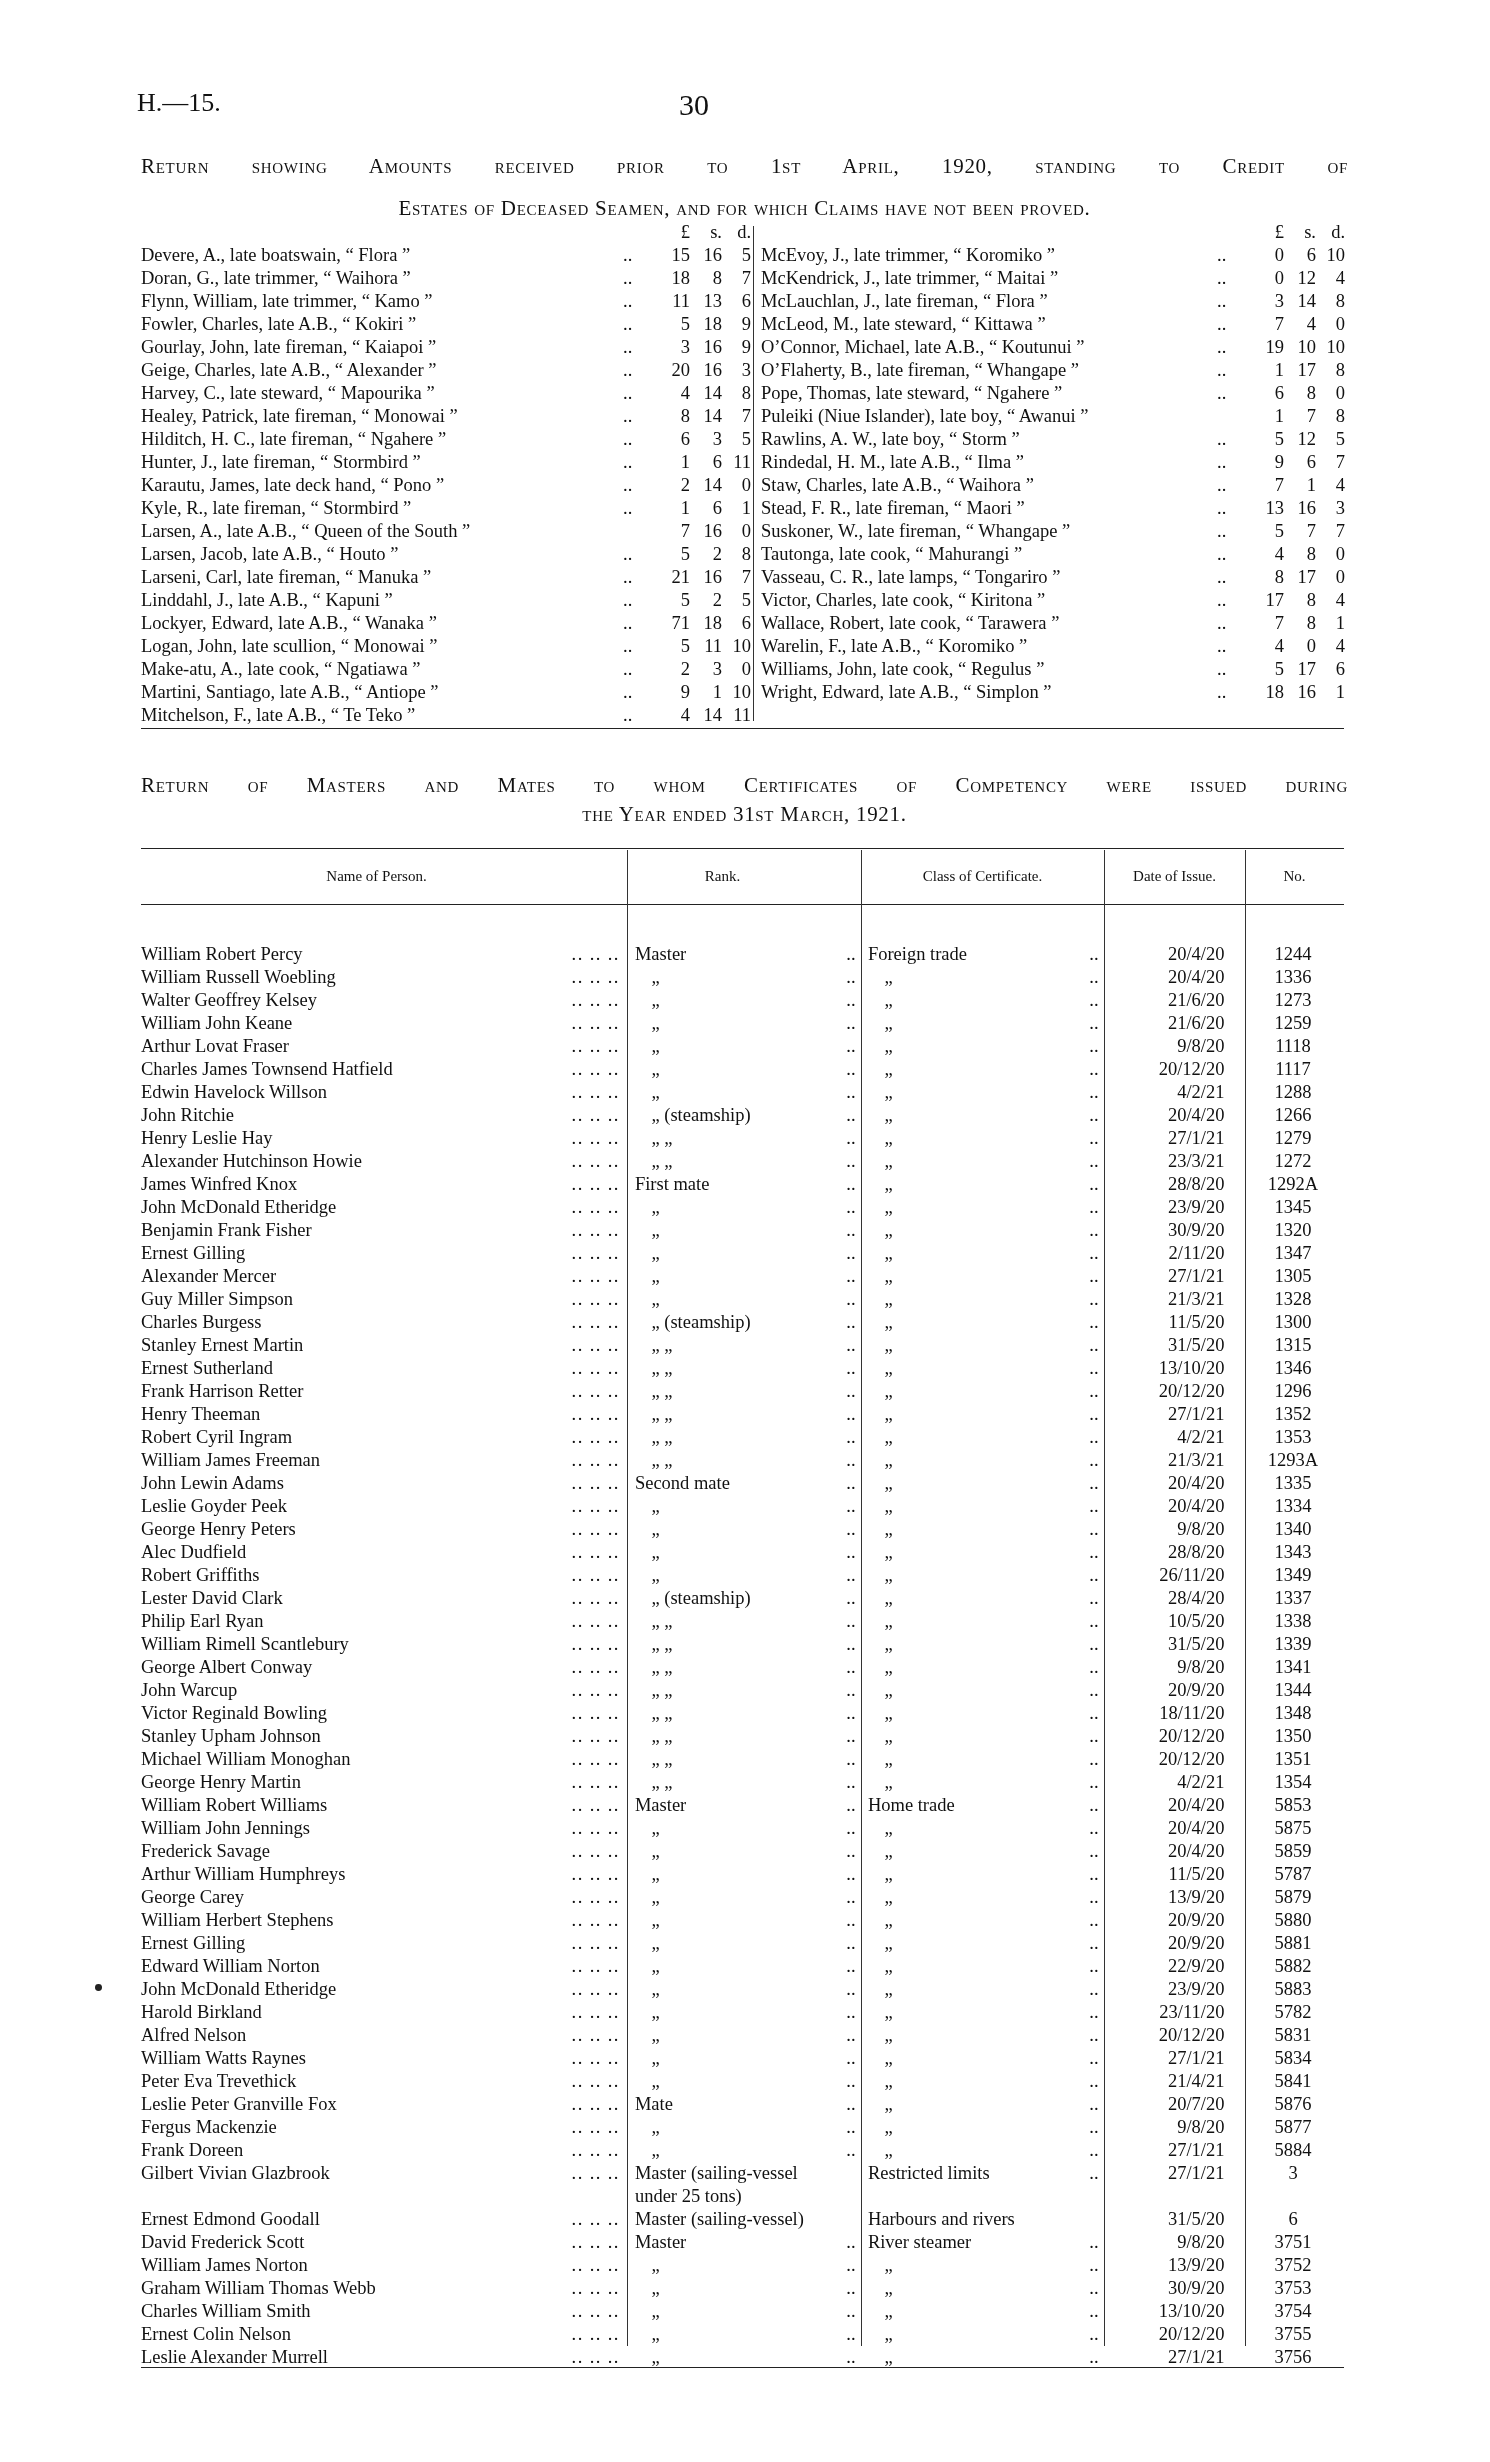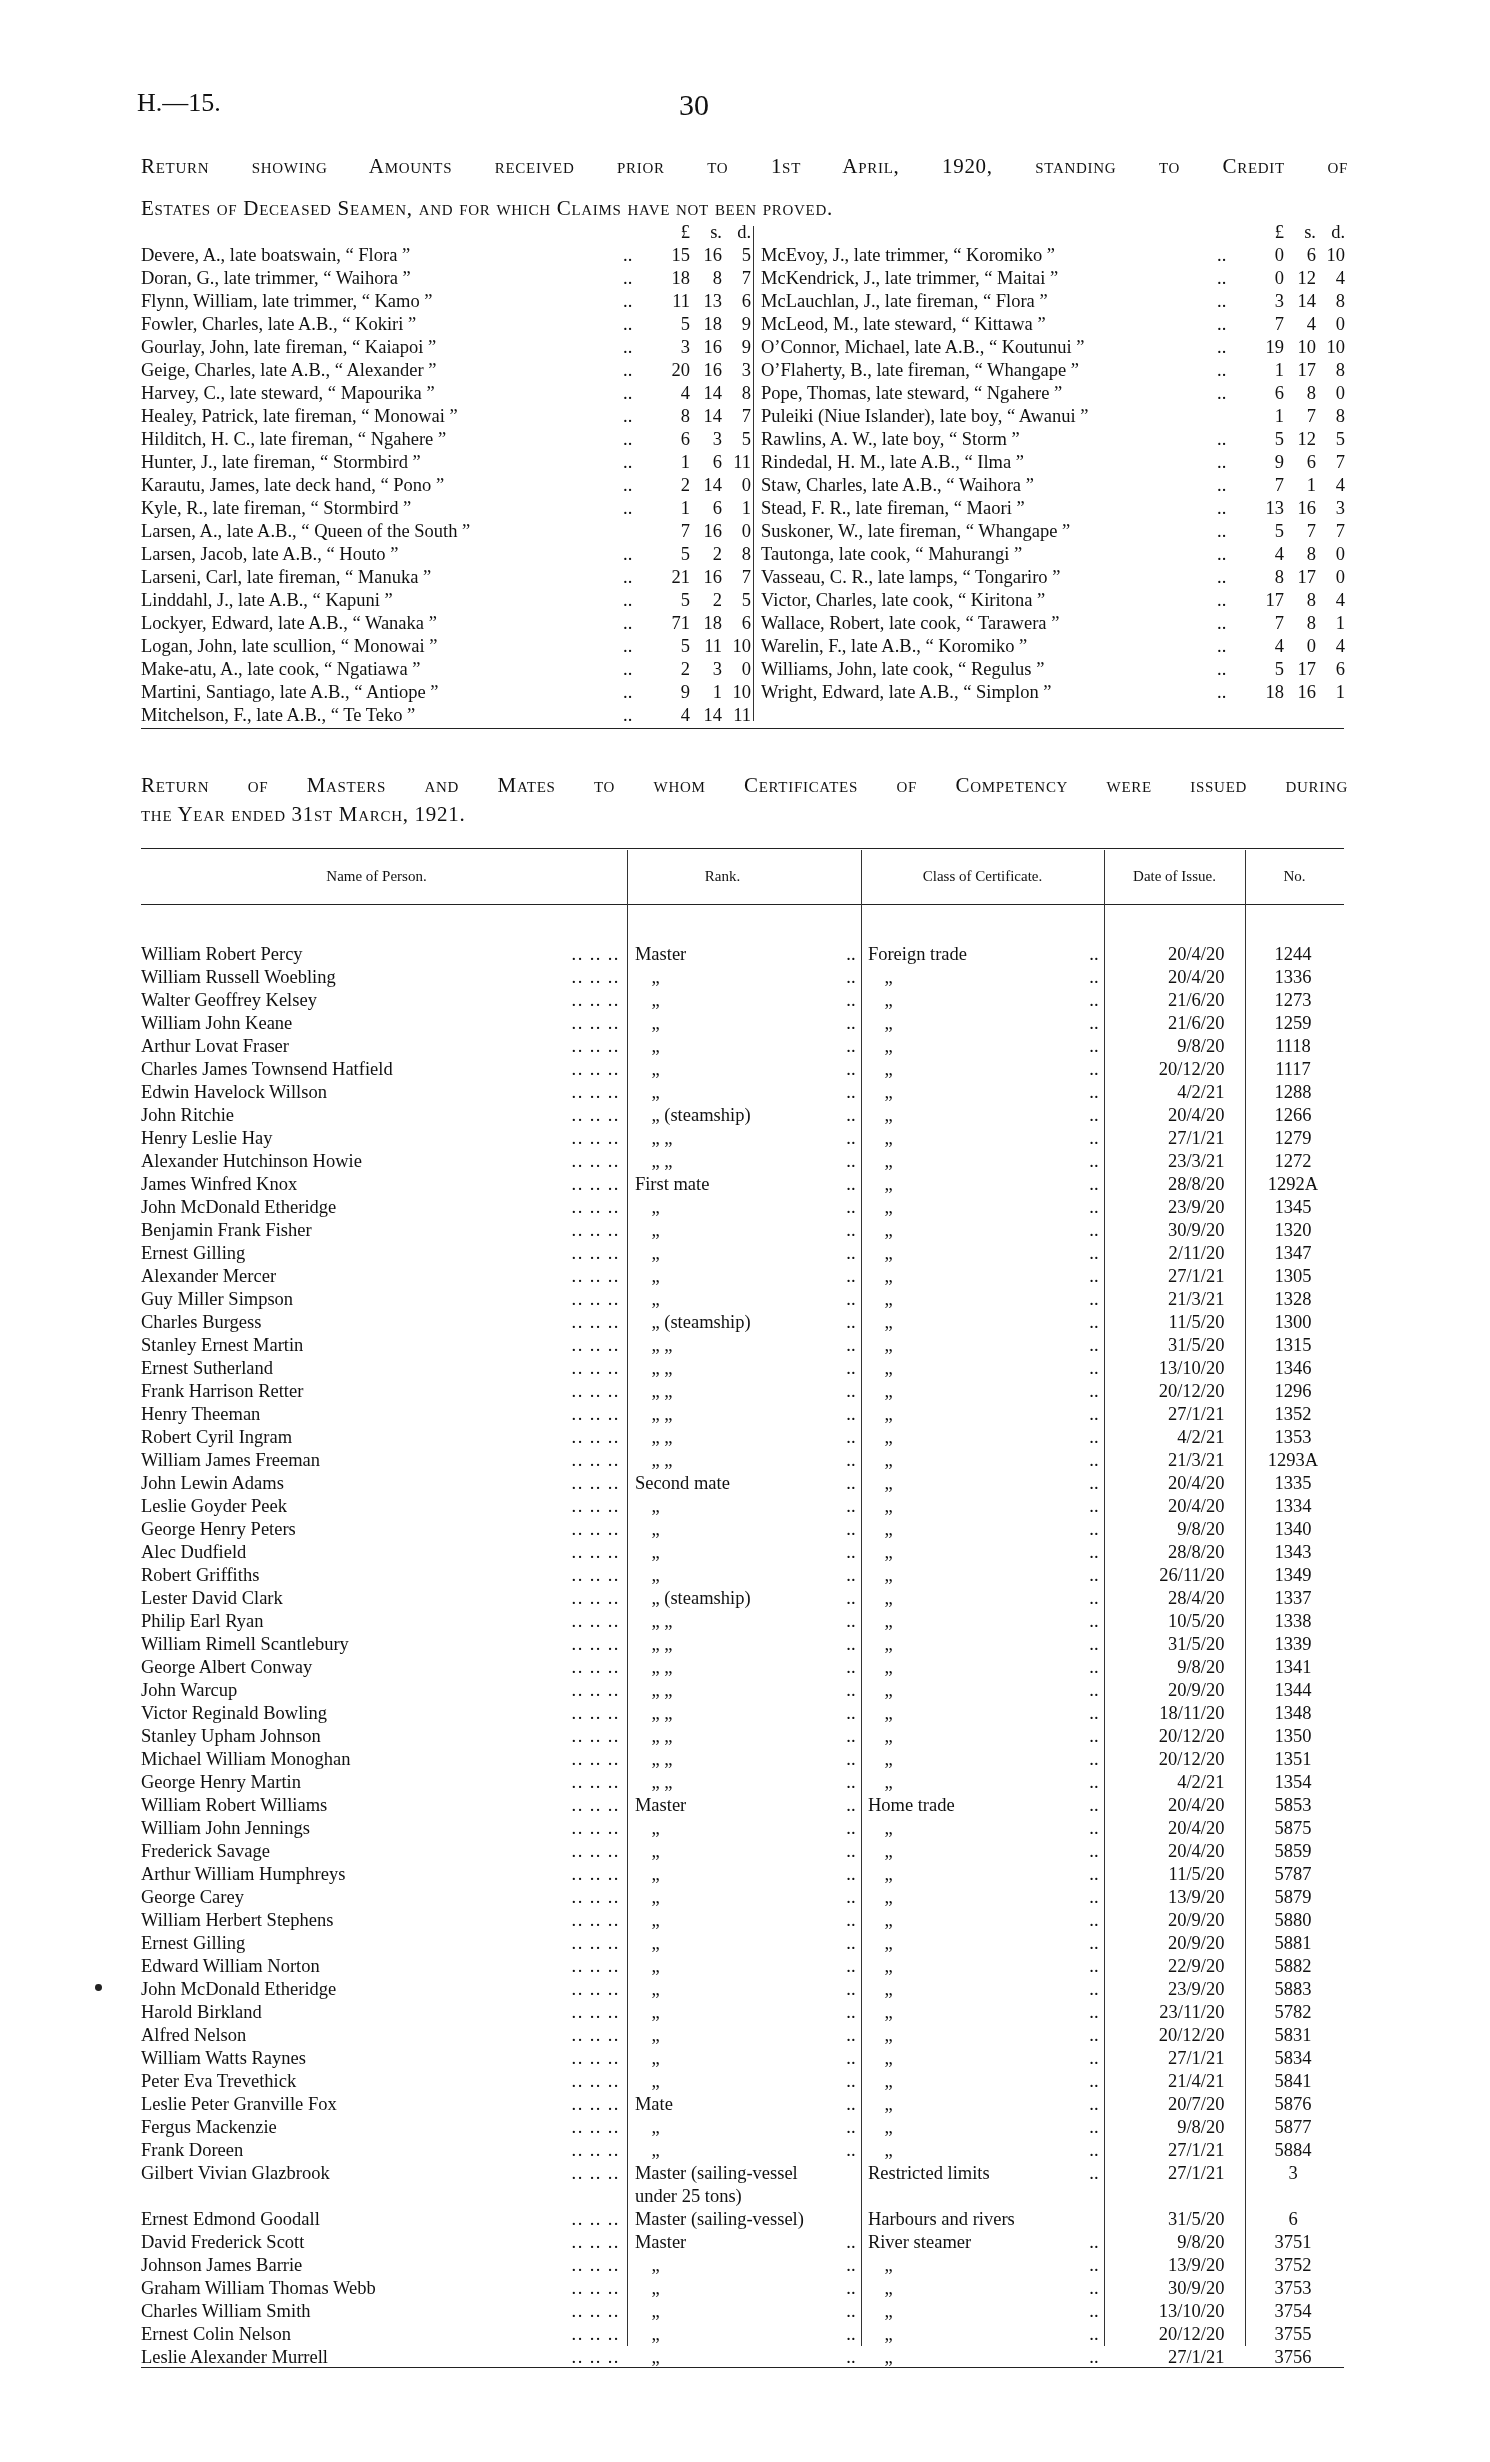--- a/index.html
+++ b/index.html
@@ -1,21 +1,21 @@
 <!DOCTYPE html>
 <html style="font-size:11px"><head>
 <meta charset="utf-8">
 <style>
   html, body { margin:0; padding:0; background:#ffffff; }
   body { width:1490px; height:2462px; position:relative; overflow:hidden;
          font-family:"Liberation Serif","DejaVu Serif",serif; color:#111; }
   .abs { position:absolute; }
   .hdr-left { left:137px; top:88px; font-size:26px; }
   .hdr-page { left:679px; top:88px; font-size:30px; }
-  .title { left:141px; width:1207px; font-size:21px; letter-spacing:0.7px; font-variant:small-caps; }
+  .title { left:141px; width:1207px; font-size:21px; letter-spacing:0.7px; text-align:center; font-variant:small-caps; }
   .title1a { top:154px; text-align:justify; text-align-last:justify; }
   .title1b { top:196px; }
   .title2a { top:773px; text-align:justify; text-align-last:justify; }
   .title2b { top:802px; }
 
   
   .t1col { position:absolute; top:221px; font-size:18.5px; }
   .t1left { left:141px; width:610px; }
   .t1right { left:761px; width:584px; }
   .t1head, .t1row { display:flex; height:23px; line-height:23px; white-space:nowrap; }
@@ -1278,21 +1278,21 @@
       </div>
       <div class="c-class">
         <span class="cl">River steamer</span>
         <span class="lead">..</span>
       </div>
       <div class="c-date">9/8/20</div>
       <div class="c-no">3751</div>
     </div>
     <div class="t2row">
       <div class="c-name">
-        <span class="nm">Johnson James Barrie</span>
+        <span class="nm">William James Norton</span>
         <span class="lead">..      ..      ..</span>
       </div>
       <div class="c-rank">
         <span class="rk ditto">„</span>
         <span class="lead">..</span>
       </div>
       <div class="c-class">
         <span class="cl ditto">„</span>
         <span class="lead">..</span>
       </div>

